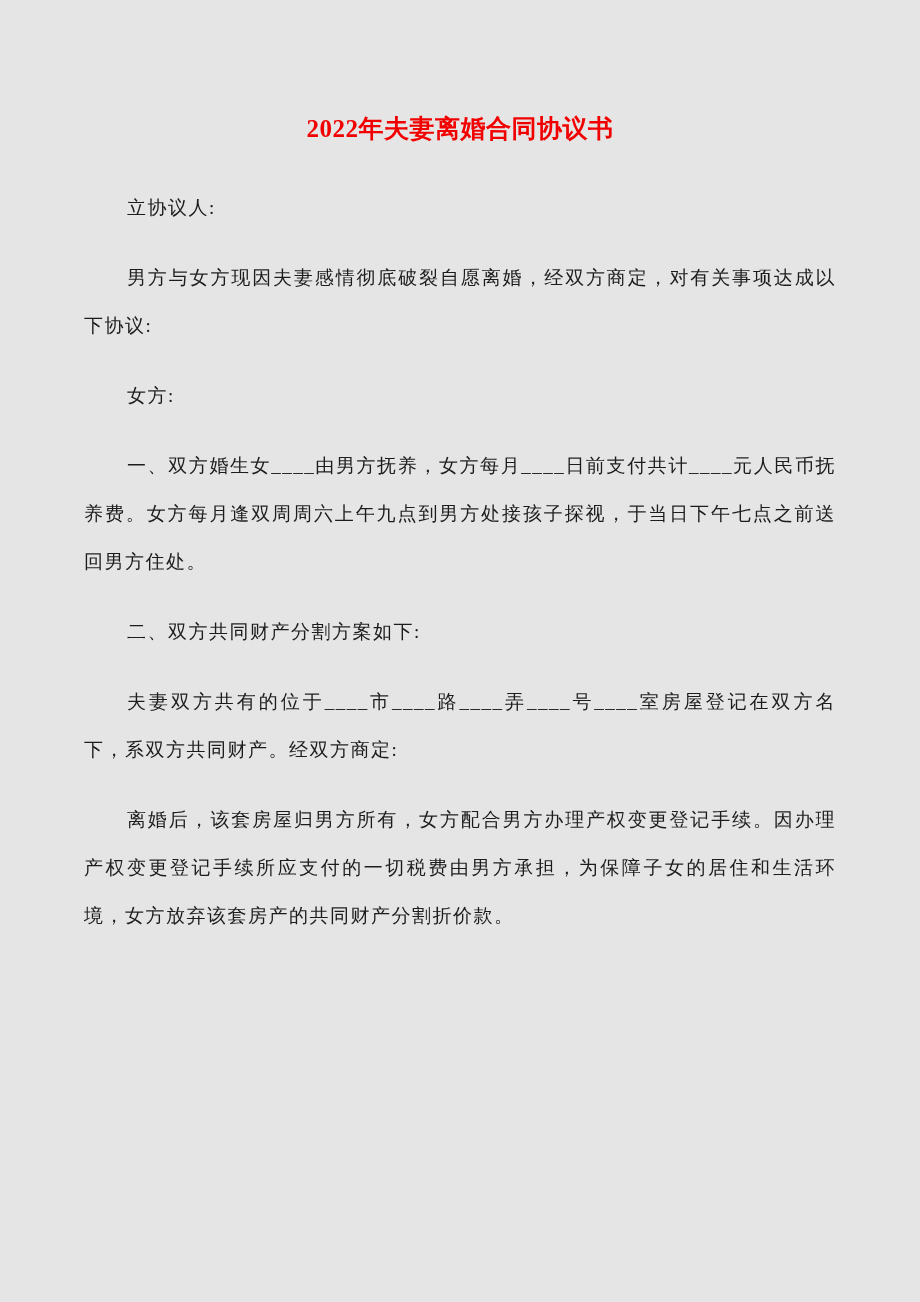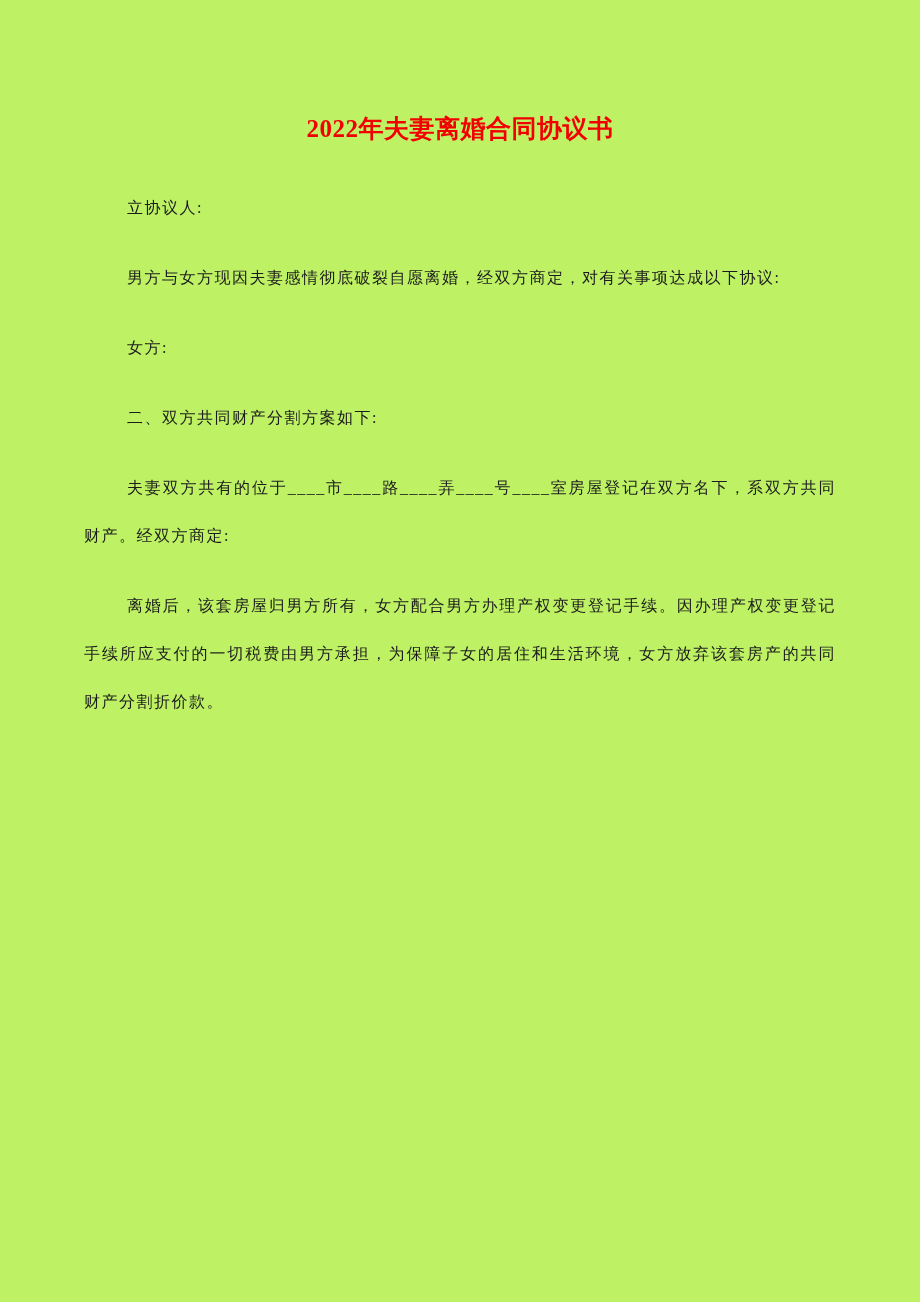--- a/index.html
+++ b/index.html
@@ -6,38 +6,38 @@
     margin: 0;
     padding: 0;
     background: #ffffff;
   }
   .page {
     position: relative;
     width: 920px;
     height: 1302px;
     box-sizing: border-box;
     padding: 0 84px;
-    background: #bef264;
+    background: #e5e5e5;
     font-family: "Liberation Serif", "DejaVu Serif", serif;
     color: #1c1c1c;
     overflow: hidden;
   }
   .doc-title {
     margin: 110px 0 36px 0;
     line-height: 38px;
     font-size: 25px;
     font-weight: bold;
     letter-spacing: 0.5px;
     text-align: center;
     color: #f20000;
     white-space: nowrap;
   }
   .para {
     margin: 0 0 22px 0;
-    font-size: 16px;
+    font-size: 19px;
     line-height: 48px;
     letter-spacing: 1.5px;
     text-align: justify;
     text-justify: inter-ideograph;
     text-indent: 43px;
     word-break: break-all;
     overflow-wrap: break-word;
   }
   .para.bold {
     font-weight: normal;
@@ -49,20 +49,21 @@
 <div class="page">
   <h1 class="doc-title">2022年夫妻离婚合同协议书</h1>
 
   <p class="para">立协议人:</p>
 
 
   <p class="para">男方与女方现因夫妻感情彻底破裂自愿离婚，经双方商定，对有关事项达成以下协议:</p>
 
   <p class="para">女方:</p>
 
+  <p class="para">一、双方婚生女____由男方抚养，女方每月____日前支付共计____元人民币抚养费。女方每月逢双周周六上午九点到男方处接孩子探视，于当日下午七点之前送回男方住处。</p>
 
   <p class="para bold">二、双方共同财产分割方案如下:</p>
 
   <p class="para">夫妻双方共有的位于____市____路____弄____号____室房屋登记在双方名下，系双方共同财产。经双方商定:</p>
 
   <p class="para">离婚后，该套房屋归男方所有，女方配合男方办理产权变更登记手续。因办理产权变更登记手续所应支付的一切税费由男方承担，为保障子女的居住和生活环境，女方放弃该套房产的共同财产分割折价款。</p>
 
 </div>
 
 </body></html>

